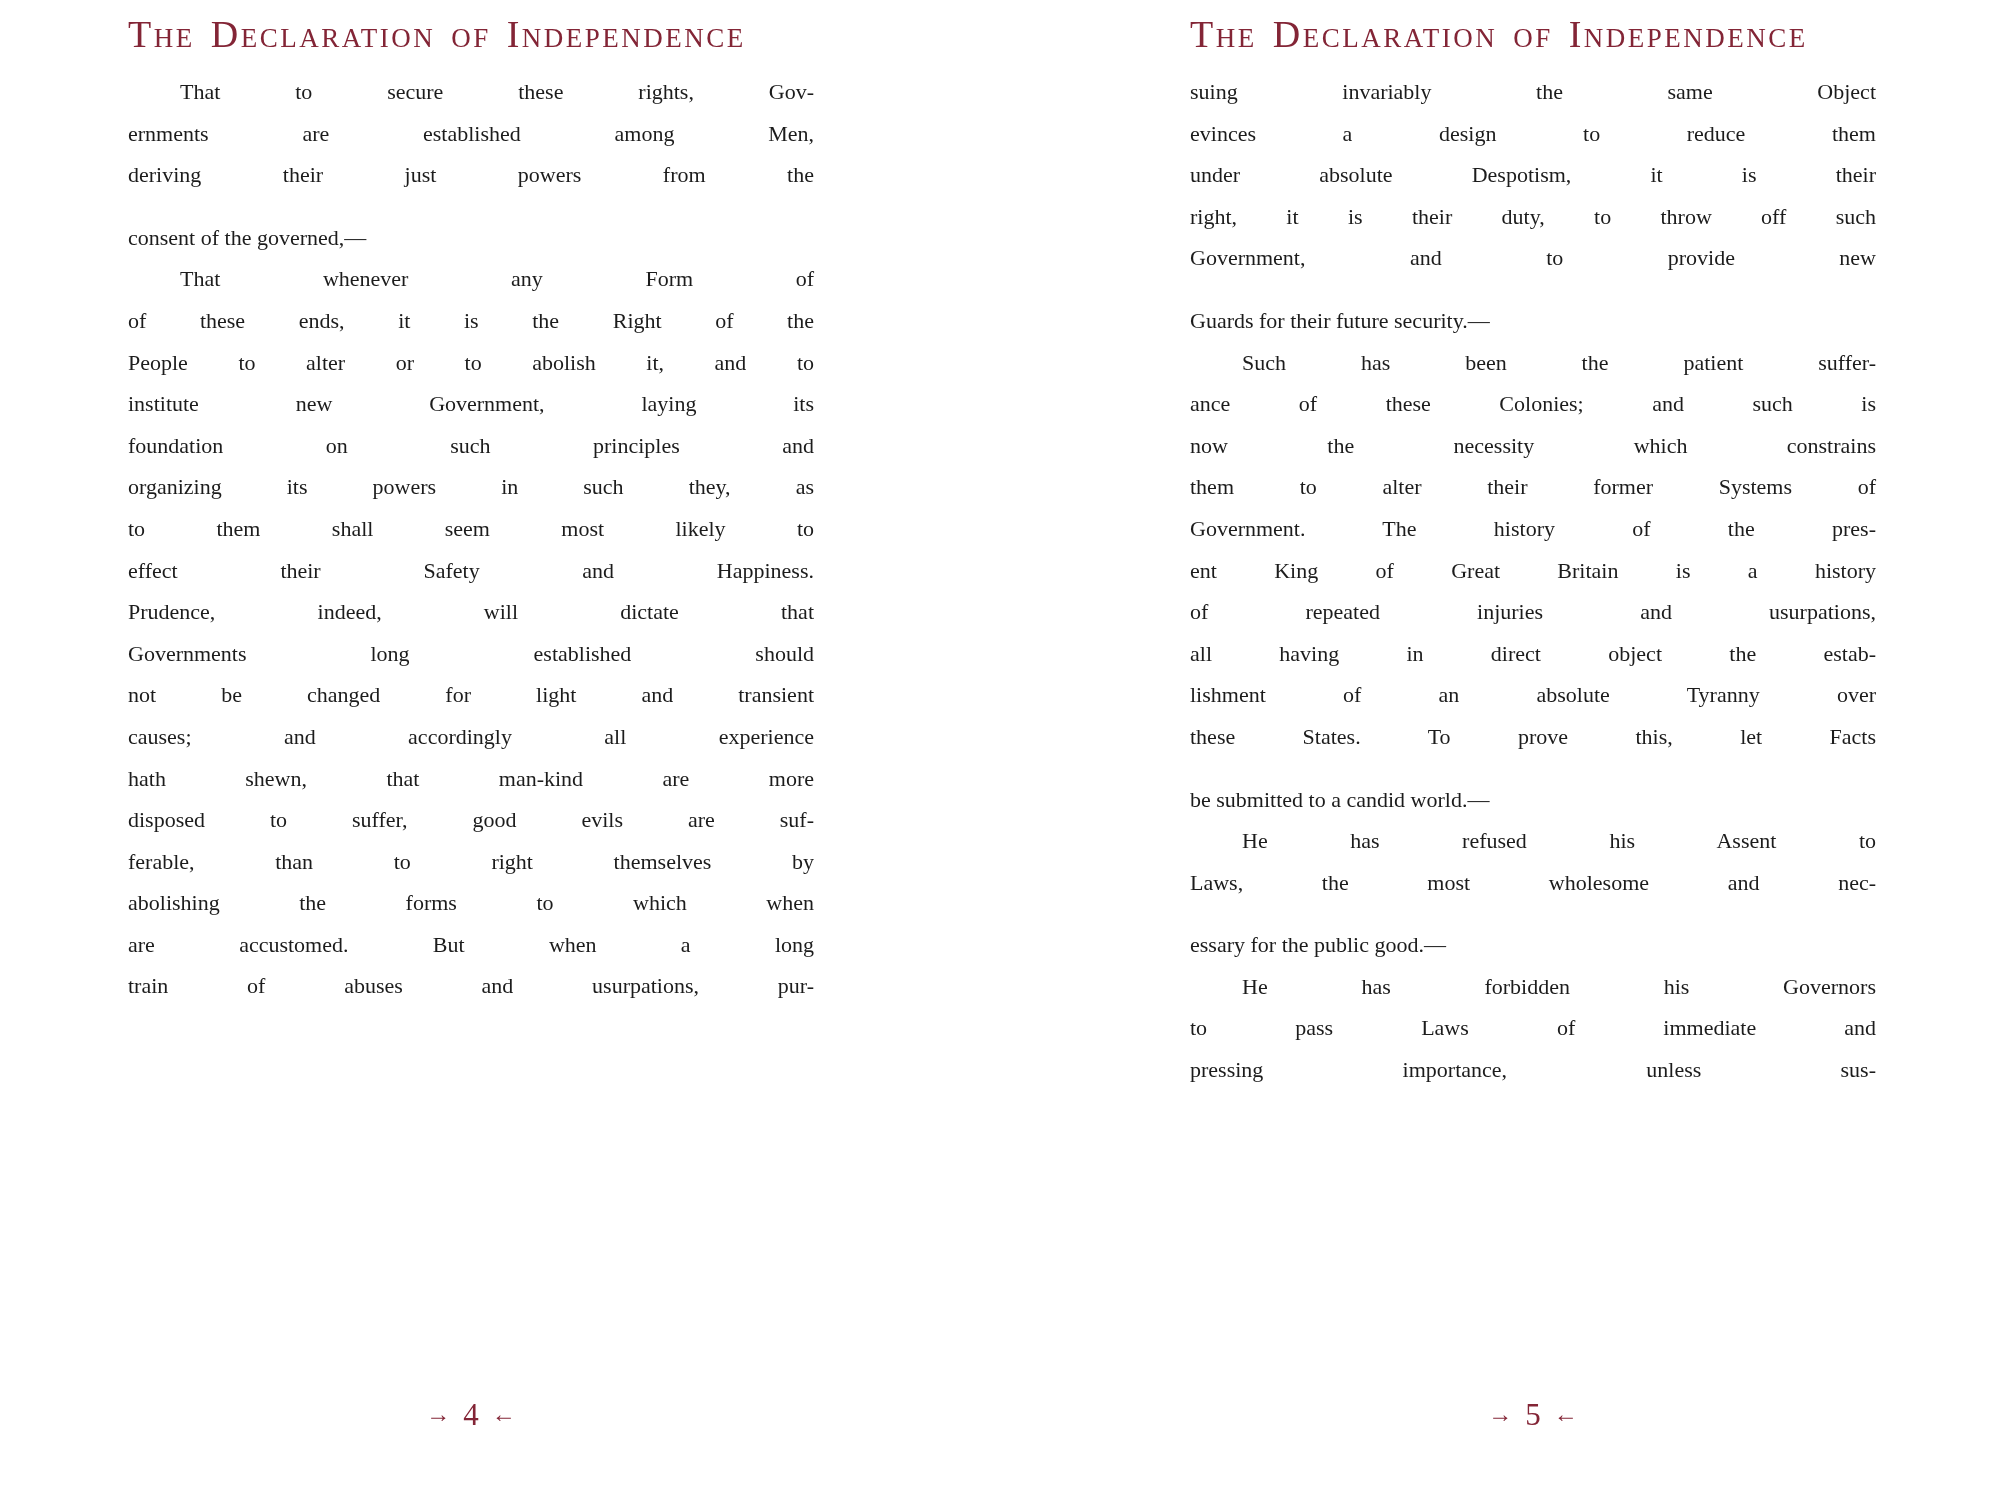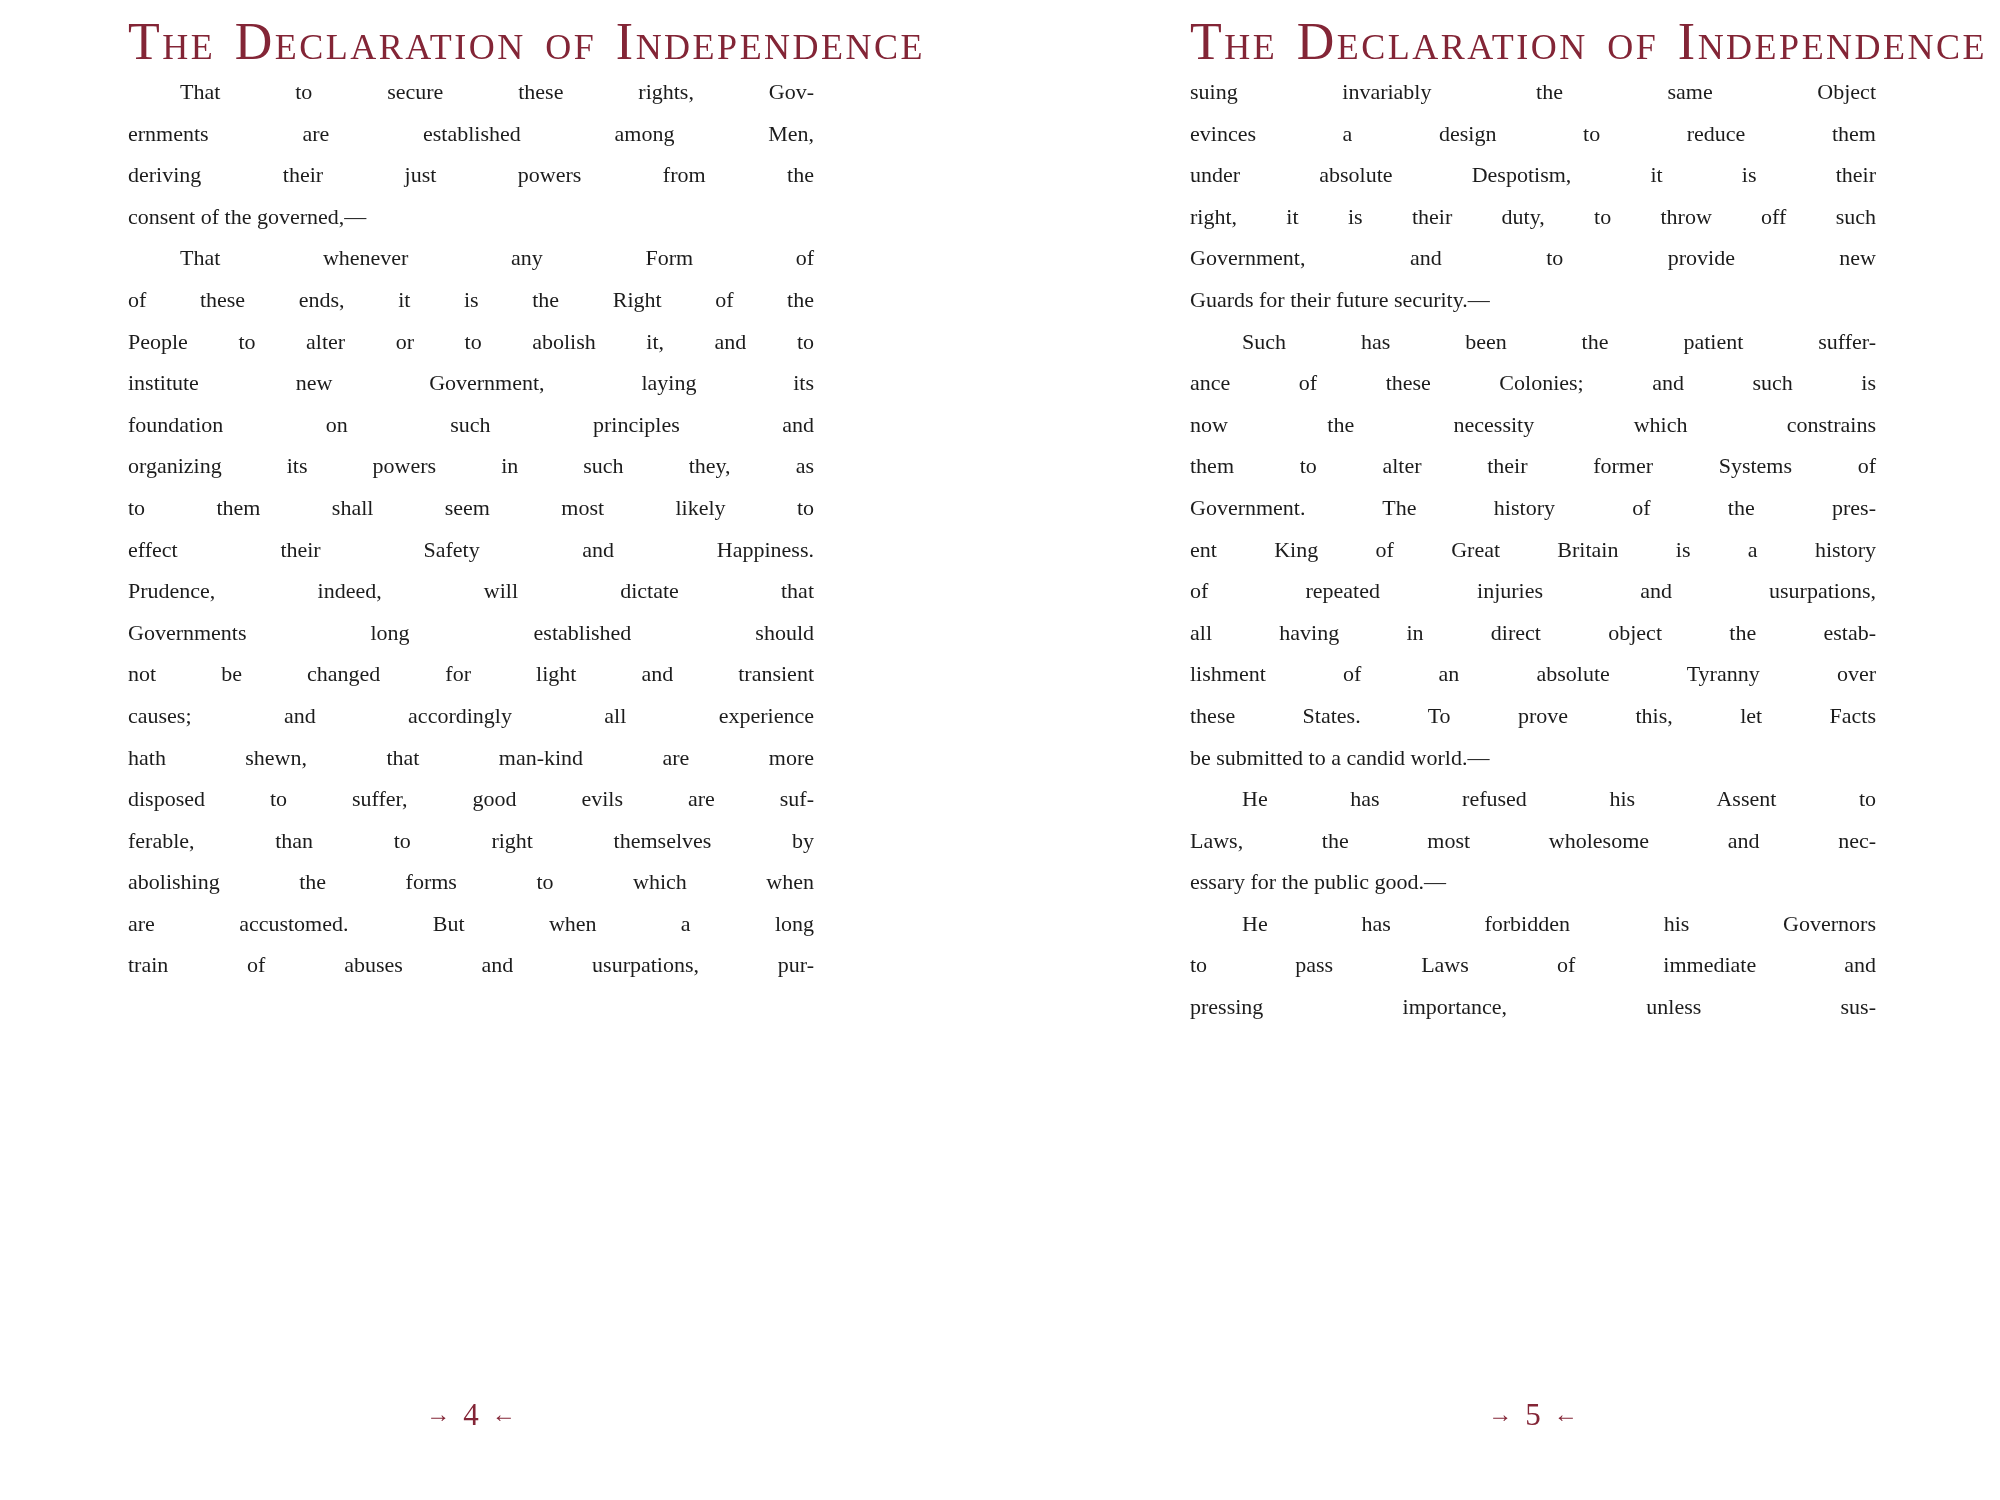--- a/index.html
+++ b/index.html
@@ -30,24 +30,23 @@
   }
   #page-left{ left:0; }
   #page-right{ left:1000px; }
 
   .running-head{
     position:absolute;
     top:12px;
     margin:0;
     font-weight:normal;
     font-variant:small-caps;
-    font-size:52px;
+    font-size:38px;
     letter-spacing:2.5px;
     word-spacing:4px;
-    text-align:center;
     white-space:nowrap;
   }
   #page-left .running-head{ left:128px; width:686px; }
   #page-right .running-head{ left:190px; width:686px; }
 
   .text-block{
     position:absolute;
     top:71px;
     font-size:22px;
     line-height:41.6px;
@@ -55,20 +54,21 @@
   }
   #page-left .text-block{ left:128px; width:686px; }
   #page-right .text-block{ left:190px; width:686px; }
 
   .line{
     text-align:justify;
     text-align-last:justify;
   }
   .line.end{
     text-align-last:left;
+    margin-top:21px;
   }
   .line.ind{
     padding-left:52px;
   }
 
   .folio{
     position:absolute;
     top:1399px;
     display:flex;
     justify-content:center;

